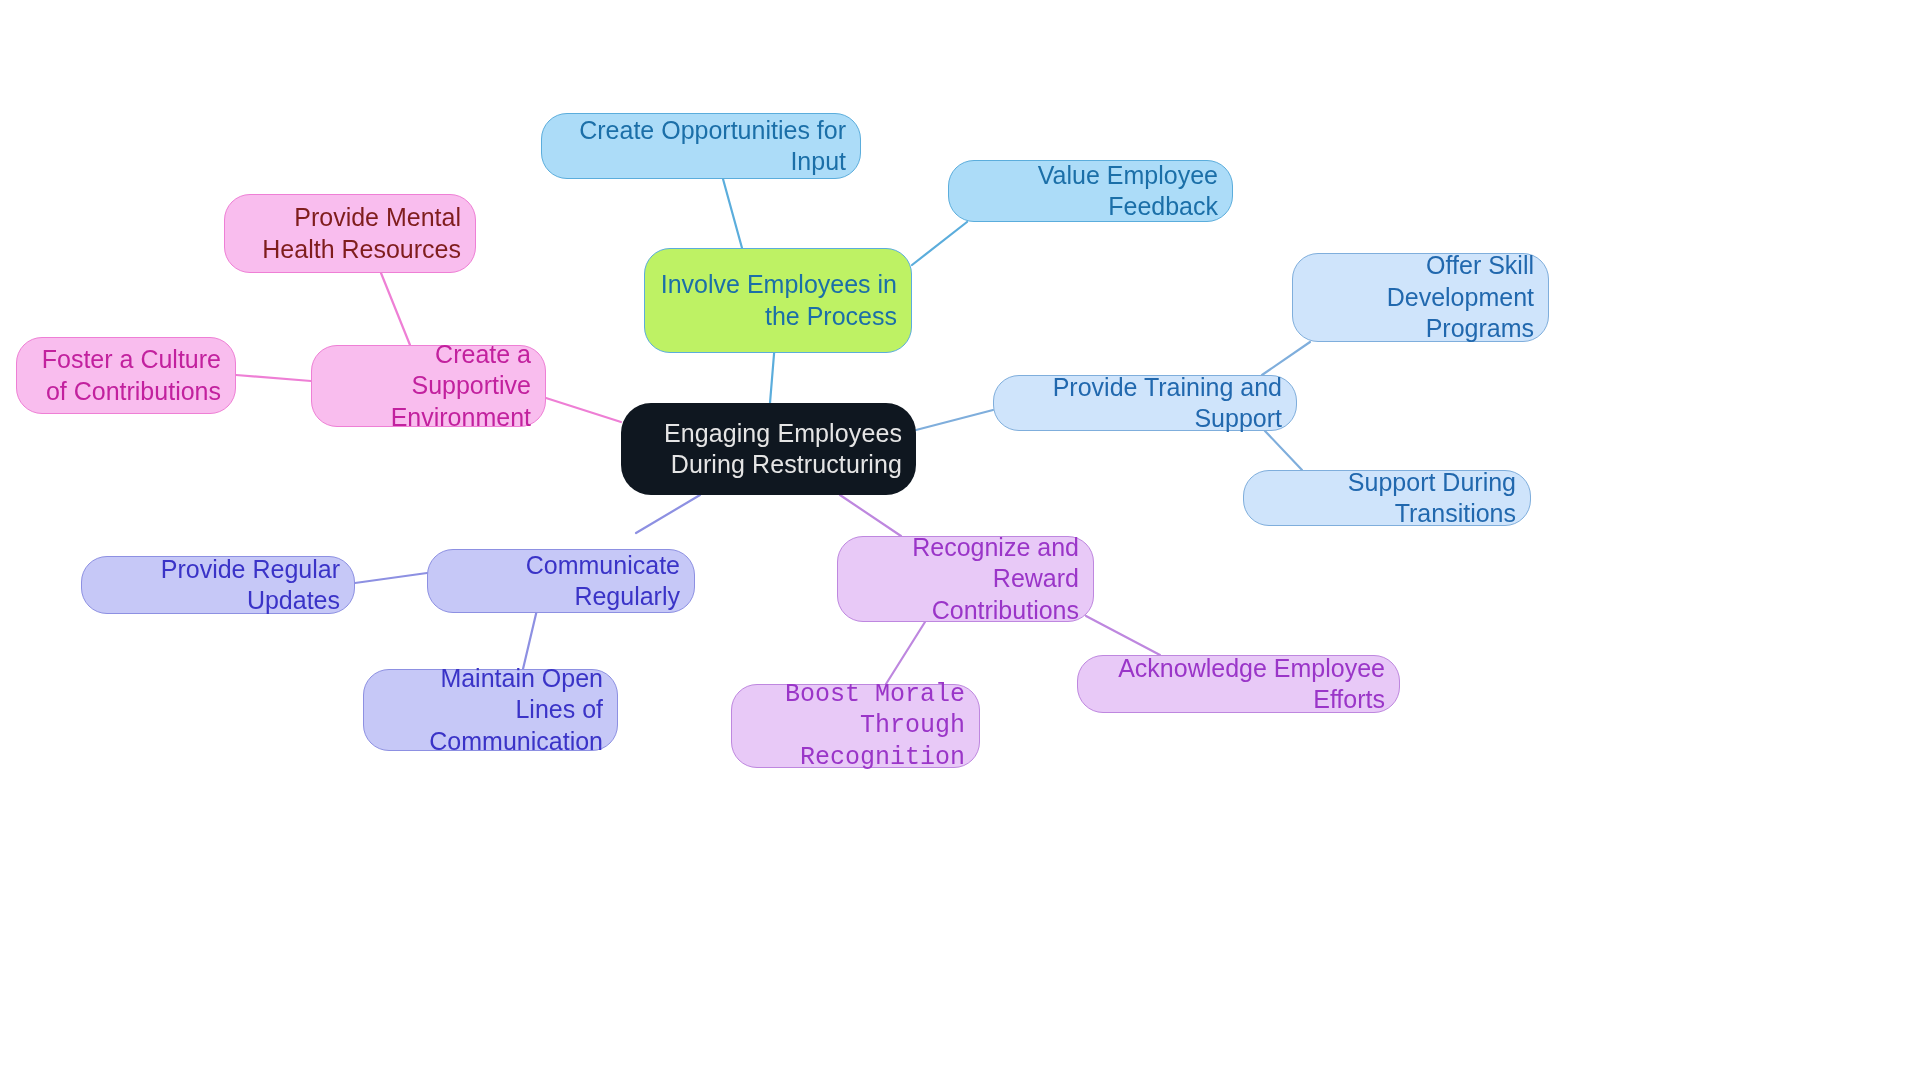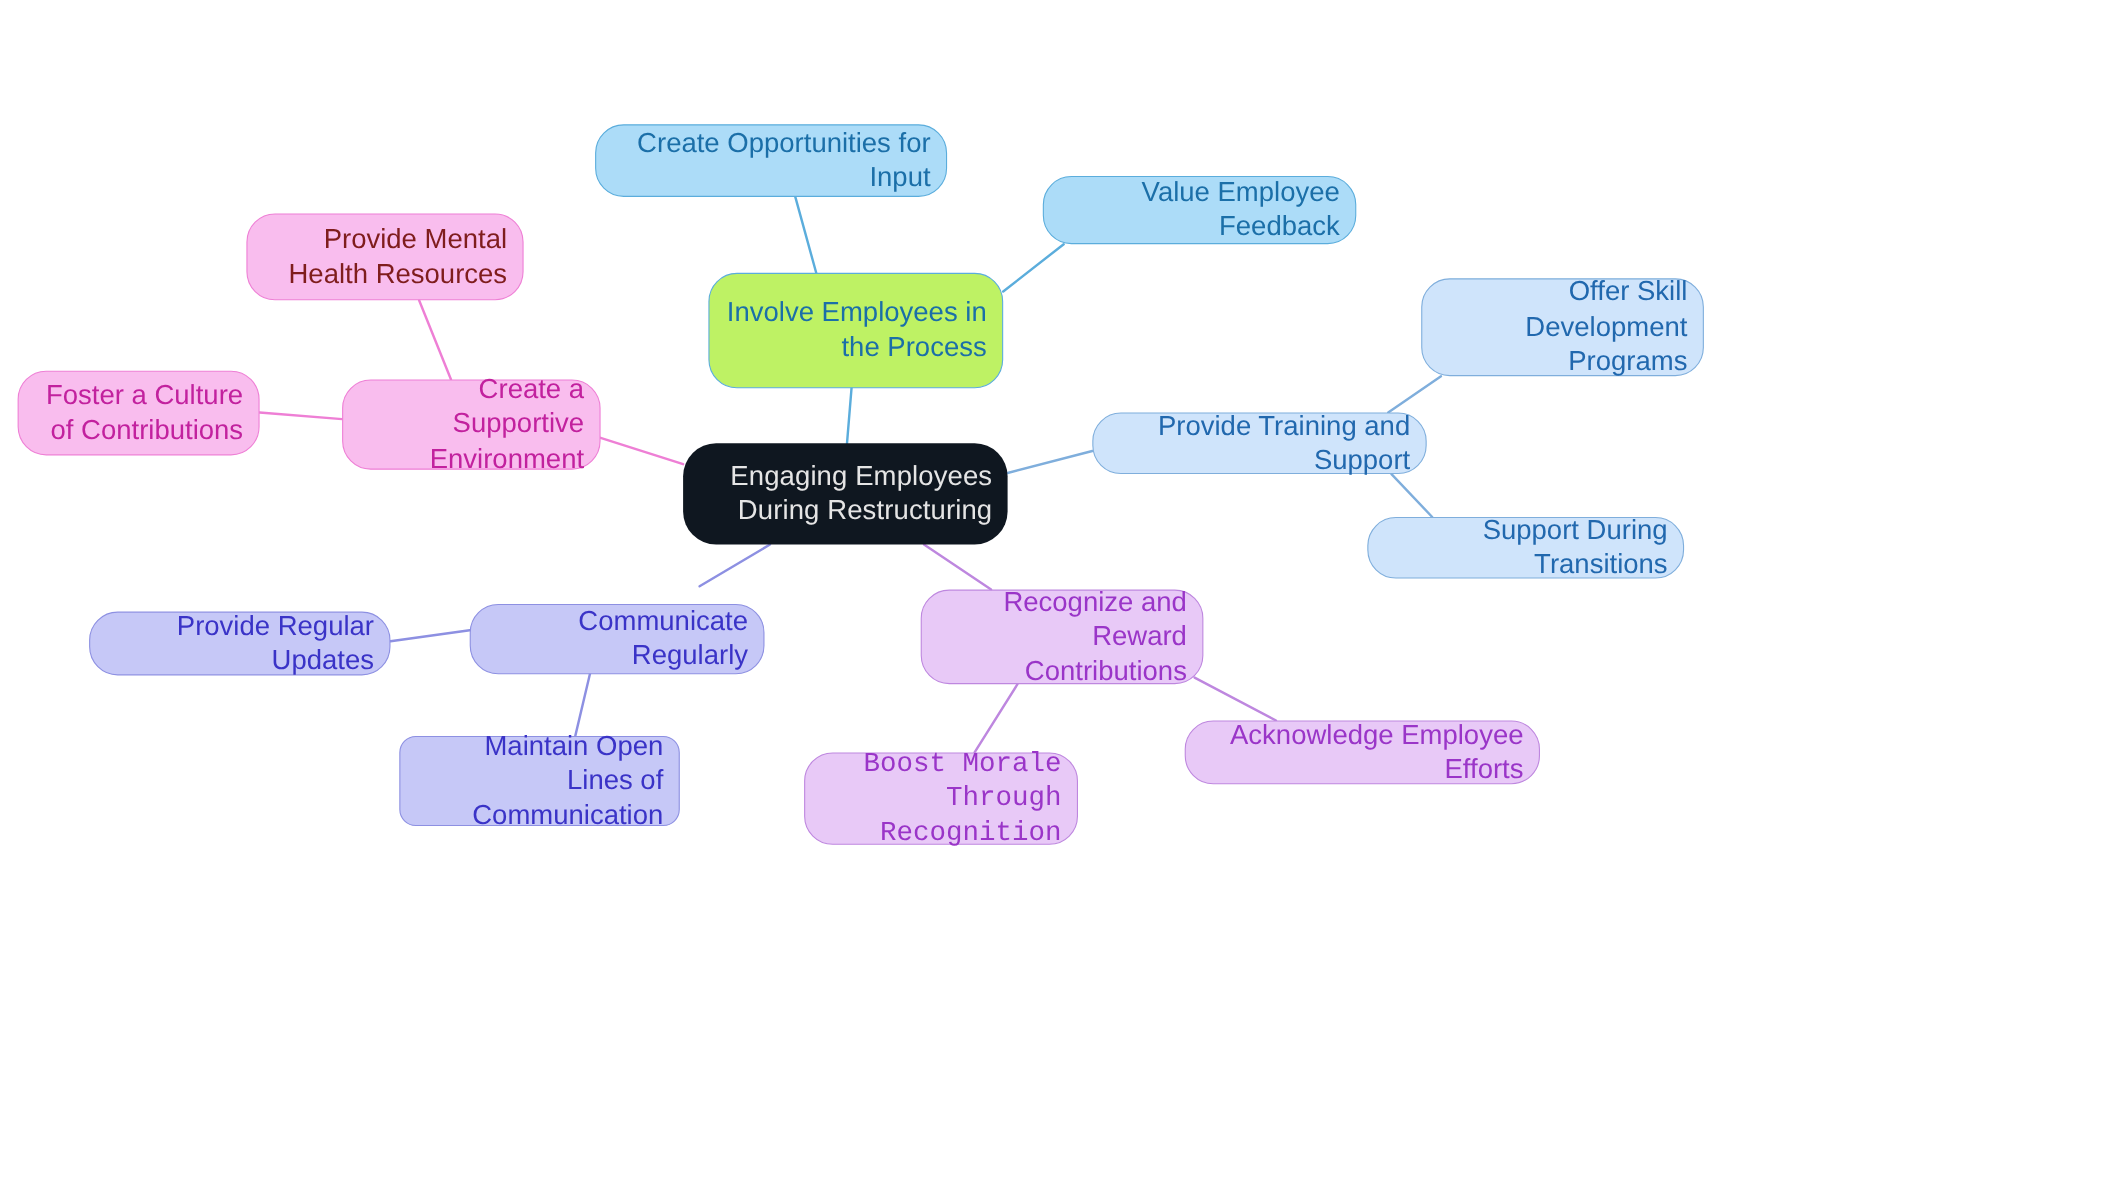--- a/index.html
+++ b/index.html
@@ -84,17 +84,17 @@
       <div class="node leaf" style="left: 948px; top: 160px; width: 285px; height: 62px; background: rgb(172, 220, 248); color: rgb(27, 111, 168); border-color: rgb(91, 173, 220);"><span>Value Employee Feedback</span></div>
       <div class="node branch" style="left: 993px; top: 375px; width: 304px; height: 56px; background: rgb(207, 228, 251); color: rgb(33, 104, 174); border-color: rgb(127, 174, 220);"><span>Provide Training and Support</span></div>
       <div class="node branch" style="left: 311px; top: 345px; width: 235px; height: 82px; background: rgb(249, 189, 238); color: rgb(194, 33, 158); border-color: rgb(238, 127, 213);"><span>Create a Supportive Environment</span></div>
       <div class="node branch" style="left: 427px; top: 549px; width: 268px; height: 64px; background: rgb(198, 200, 247); color: rgb(58, 51, 199); border-color: rgb(141, 144, 226);"><span>Communicate Regularly</span></div>
       <div class="node branch" style="left: 837px; top: 536px; width: 257px; height: 86px; background: rgb(232, 201, 247); color: rgb(154, 53, 200); border-color: rgb(190, 135, 223);"><span>Recognize and Reward Contributions</span></div>
       <div class="node leaf" style="left: 1292px; top: 253px; width: 257px; height: 89px; background: rgb(207, 228, 251); color: rgb(33, 104, 174); border-color: rgb(127, 174, 220);"><span>Offer Skill Development Programs</span></div>
       <div class="node leaf" style="left: 1243px; top: 470px; width: 288px; height: 56px; background: rgb(207, 228, 251); color: rgb(33, 104, 174); border-color: rgb(127, 174, 220);"><span>Support During Transitions</span></div>
       <div class="node leaf" style="left: 224px; top: 194px; width: 252px; height: 79px; background: rgb(249, 189, 238); color: #7f1d1d; border-color: rgb(238, 127, 213);"><span>Provide Mental Health Resources</span></div>
       <div class="node leaf" style="left: 16px; top: 337px; width: 220px; height: 77px; background: rgb(249, 189, 238); color: rgb(194, 33, 158); border-color: rgb(238, 127, 213);"><span>Foster a Culture of Contributions</span></div>
       <div class="node leaf" style="left: 81px; top: 556px; width: 274px; height: 58px; background: rgb(198, 200, 247); color: rgb(58, 51, 199); border-color: rgb(141, 144, 226);"><span>Provide Regular Updates</span></div>
-      <div class="node leaf" style="left: 363px; top: 669px; width: 255px; height: 82px; background: rgb(198, 200, 247); color: rgb(58, 51, 199); border-color: rgb(141, 144, 226); border-radius: 15px;"><span>Maintain Open Lines of Communication</span></div>
+      <div class="node leaf" style="left: 363px; top: 669px; width: 255px; height: 82px; background: rgb(198, 200, 247); color: rgb(58, 51, 199); border-color: rgb(141, 144, 226);"><span>Maintain Open Lines of Communication</span></div>
       <div class="node leaf" style="left: 731px; top: 684px; width: 249px; height: 84px; background: rgb(232, 201, 247); color: rgb(154, 53, 200); border-color: rgb(190, 135, 223); font-family: Liberation Mono, monospace;"><span>Boost Morale Through Recognition</span></div>
       <div class="node leaf" style="left: 1077px; top: 655px; width: 323px; height: 58px; background: rgb(232, 201, 247); color: rgb(154, 53, 200); border-color: rgb(190, 135, 223);"><span>Acknowledge Employee Efforts</span></div>
     </div>
 </div>
 
 </body></html>

